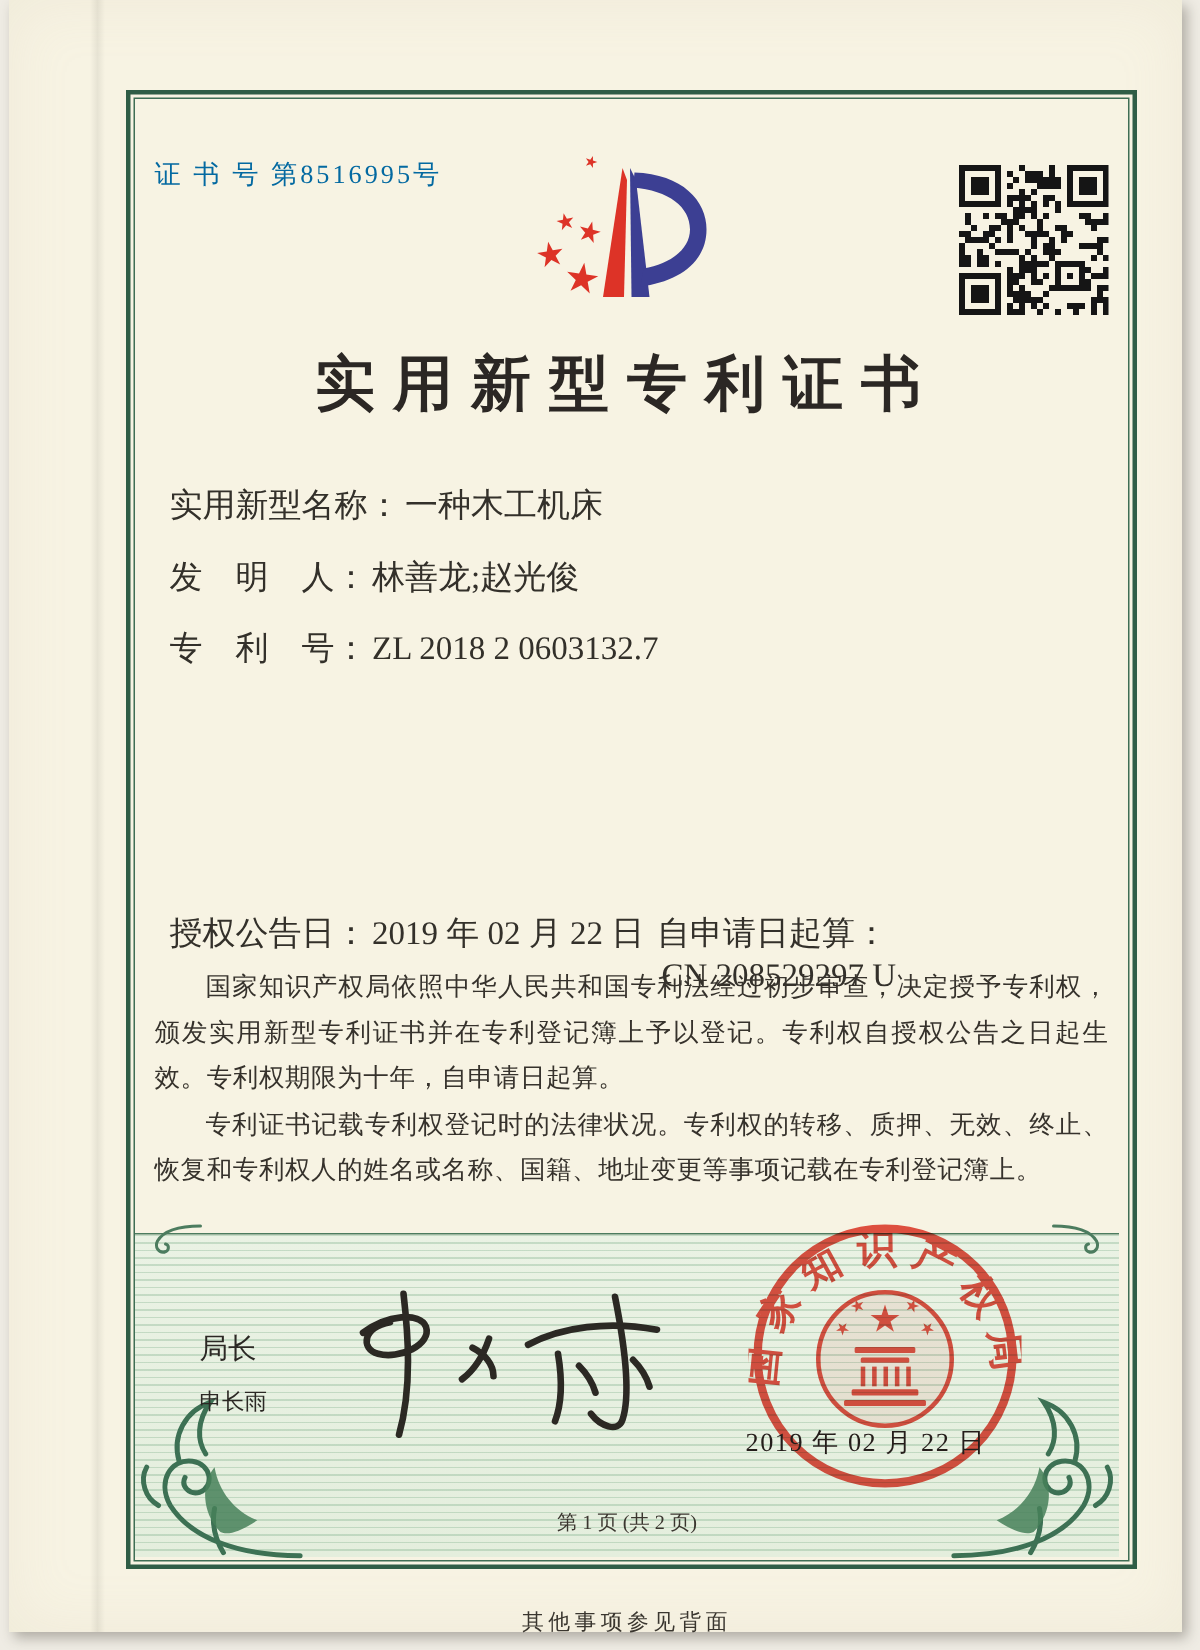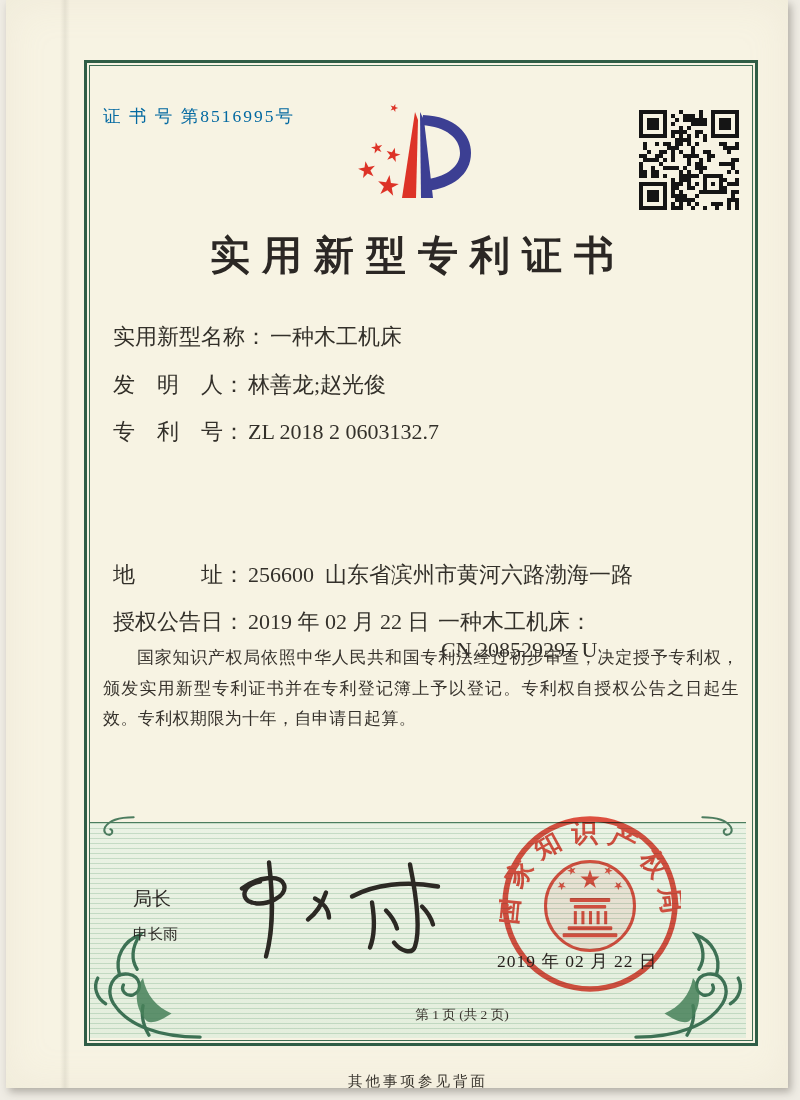--- a/index.html
+++ b/index.html
@@ -43,21 +43,21 @@
       repeating-linear-gradient(180deg, rgba(110,165,125,.30) 0 1px, rgba(110,165,125,0) 1px 5px),
       linear-gradient(180deg,#eaf2e4,#e4eedd);
     border-top:1.5px solid #4c7c5f;
   }
   .flourish{position:absolute;pointer-events:none;}
   .signer-title{position:absolute;left:127px;top:886px;font-size:19px;color:#2b2824;}
   .signer-name{position:absolute;left:127px;top:925px;font-size:15px;color:#2b2824;}
   .signature{position:absolute;left:208px;top:850px;width:240px;height:115px;}
   .seal{position:absolute;left:493px;top:813px;width:182px;height:182px;mix-blend-mode:multiply;}
   .seal-date{position:absolute;left:491px;top:949px;width:180px;font-size:17.5px;letter-spacing:1px;color:#241d1a;}
-  .page-note{position:absolute;left:78px;top:1006px;width:668px;text-align:center;font-size:13.5px;color:#3a362f;margin-left:44px;}
+  .page-note{position:absolute;left:78px;top:1006px;width:668px;text-align:center;font-size:13.5px;color:#3a362f;}
   .back-note{position:absolute;left:78px;top:1072px;width:668px;text-align:center;font-size:14.5px;letter-spacing:3px;color:#3a362f;}
 </style>
 </head>
 <body>
 
 <div class="page">
   <div class="spine-shade"></div>
 
   <div class="band"></div>
 
@@ -420,32 +420,30 @@
 
   <div class="frow" style="top:322px">
     <span class="fl">实用新型名称：</span><span class="fv">一种木工机床</span>
   </div>
   <div class="frow" style="top:370px">
     <span class="fl">发　明　人：</span><span class="fv">林善龙;赵光俊</span>
   </div>
   <div class="frow" style="top:417px">
     <span class="fl">专　利　号：</span><span class="fv">ZL 2018 2 0603132.7</span>
   </div>
-  <div class="frow" style="top:560px">
-    <span class="fl">地　　　址：</span><span class="fv">256600  山东省滨州市黄河六路渤海一路</span>
-  </div>
   <div class="frow" style="top:607px">
     <span class="fl">授权公告日：</span><span class="fv">2019 年 02 月 22 日</span>
     <span class="pair2">
-      <span class="fl">一种木工机床：</span><span class="fv">CN 208529297 U</span>
+      <span class="fl">自申请日起算：</span><span class="fv">CN 208529297 U</span>
     </span>
   </div>
 
   <div class="paras">
     <p>国家知识产权局依照中华人民共和国专利法经过初步审查，决定授予专利权，颁发实用新型专利证书并在专利登记簿上予以登记。专利权自授权公告之日起生效。专利权期限为十年，自申请日起算。</p>
+    <p>专利证书记载专利权登记时的法律状况。专利权的转移、质押、无效、终止、恢复和专利权人的姓名或名称、国籍、地址变更等事项记载在专利登记簿上。</p>
   </div>
 
   <div class="signer-title">局长</div>
   <div class="signer-name">申长雨</div>
 
   <svg class="signature" viewBox="0 0 240 110">
     <g fill="none" stroke="#211d19" stroke-width="4.4" stroke-linecap="round" stroke-linejoin="round" opacity=".94">
       <path d="M28,36 C44,24 66,22 70,32 C74,44 52,54 38,50 C26,47 28,32 46,29"></path>
       <path d="M55,10 C58,36 61,72 52,104"></path>
       <path d="M112,40 C108,52 102,61 94,67"></path>

